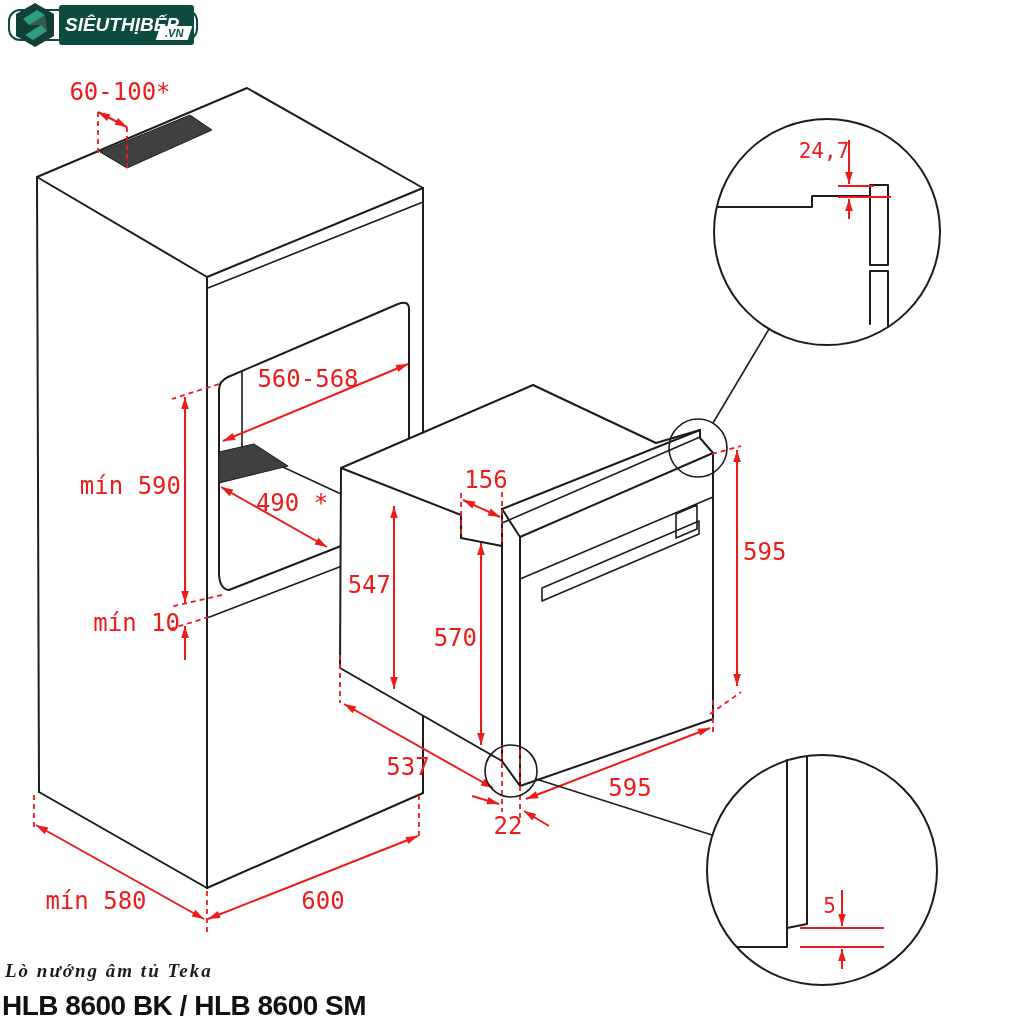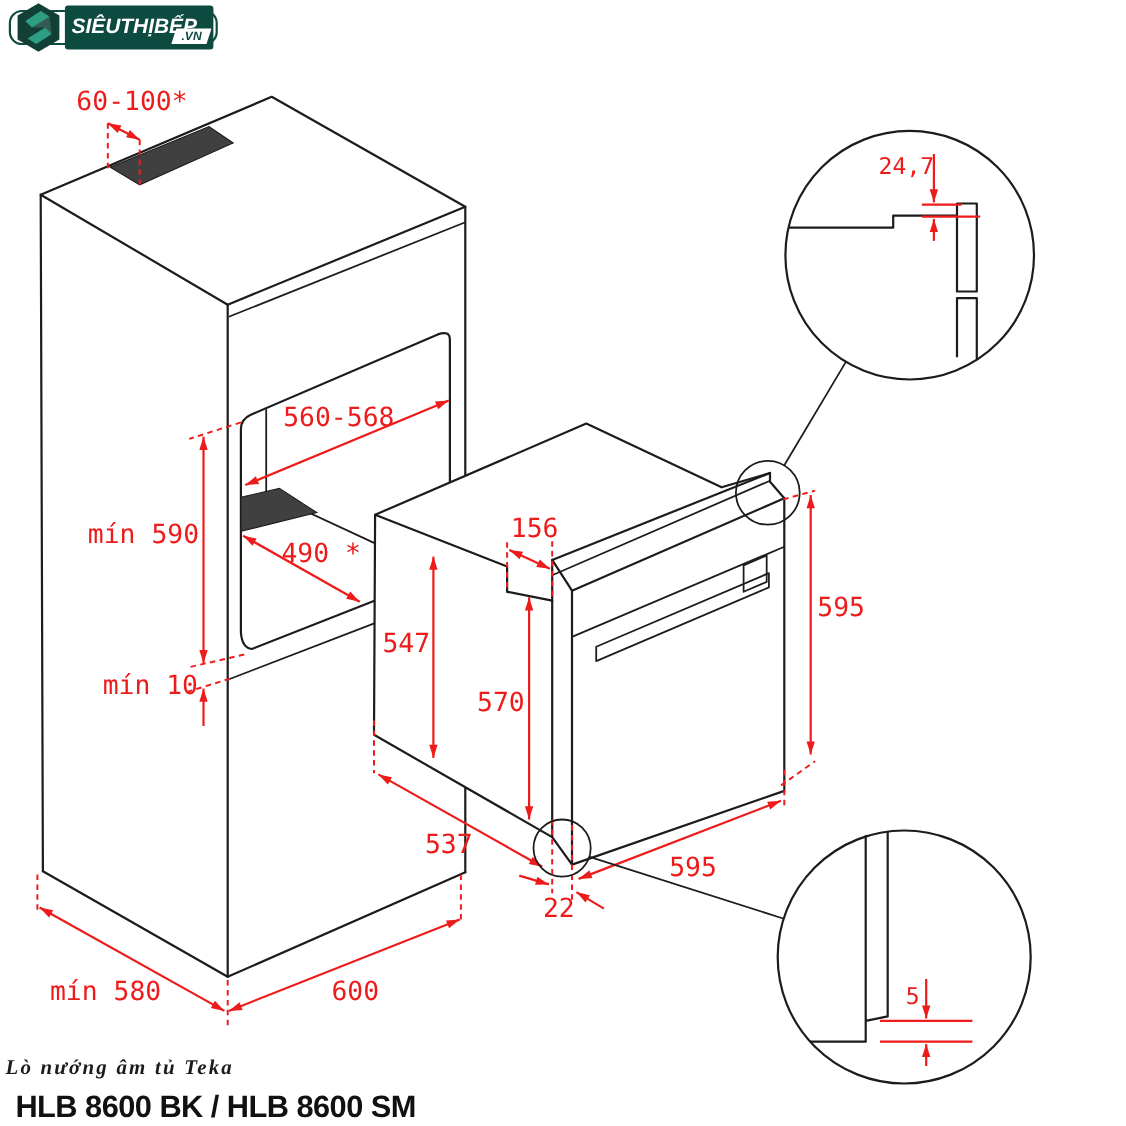--- a/index.html
+++ b/index.html
@@ -15,21 +15,21 @@
               font-size:19px;letter-spacing:0px;white-space:nowrap;}
   .logo-vn{position:absolute;right:4px;bottom:5px;background:#ffffff;color:#0d4a40;
            font-family:"Liberation Sans",sans-serif;font-weight:bold;font-style:italic;font-size:11px;
            padding:1px 7px;transform:skewX(-18deg);line-height:12px;}
   .logo-vn span{display:inline-block;transform:skewX(18deg);}
 
   
   .caption-sub{position:absolute;left:5px;top:960px;font-family:Liberation Serif, serif;font-style:italic;
                font-weight:bold;font-size:19px;letter-spacing:2px;color:#1b1b1b;white-space:nowrap;}
   .caption-title{position:absolute;left:2px;top:990px;font-family:"Liberation Sans",sans-serif;
-                 font-weight:bold;font-size:28px;letter-spacing:-0.5px;color:#111111;white-space:nowrap;margin-left:12px;}
+                 font-weight:bold;font-size:28px;letter-spacing:-0.5px;color:#111111;white-space:nowrap;}
 
   
   svg.drawing{position:absolute;left:0;top:0;}
   .blk{stroke:#1c1c1c;stroke-width:2;fill:none;stroke-linejoin:round;stroke-linecap:round;}
   .blk-thin{stroke:#1c1c1c;stroke-width:1.6;fill:none;stroke-linejoin:round;}
   .whitefill{fill:#ffffff;stroke:#1c1c1c;stroke-width:2;stroke-linejoin:round;}
   .dark{fill:#404040;stroke:#1c1c1c;stroke-width:1;}
   .red{stroke:#ee1b1b;stroke-width:2;fill:none;stroke-linecap:butt;}
   .red-dash{stroke:#ee1b1b;stroke-width:1.8;fill:none;stroke-dasharray:5 4;}
   .dim{font-family:"DejaVu Sans Mono",monospace;font-size:24px;fill:#ee1b1b;dominant-baseline:central;}

